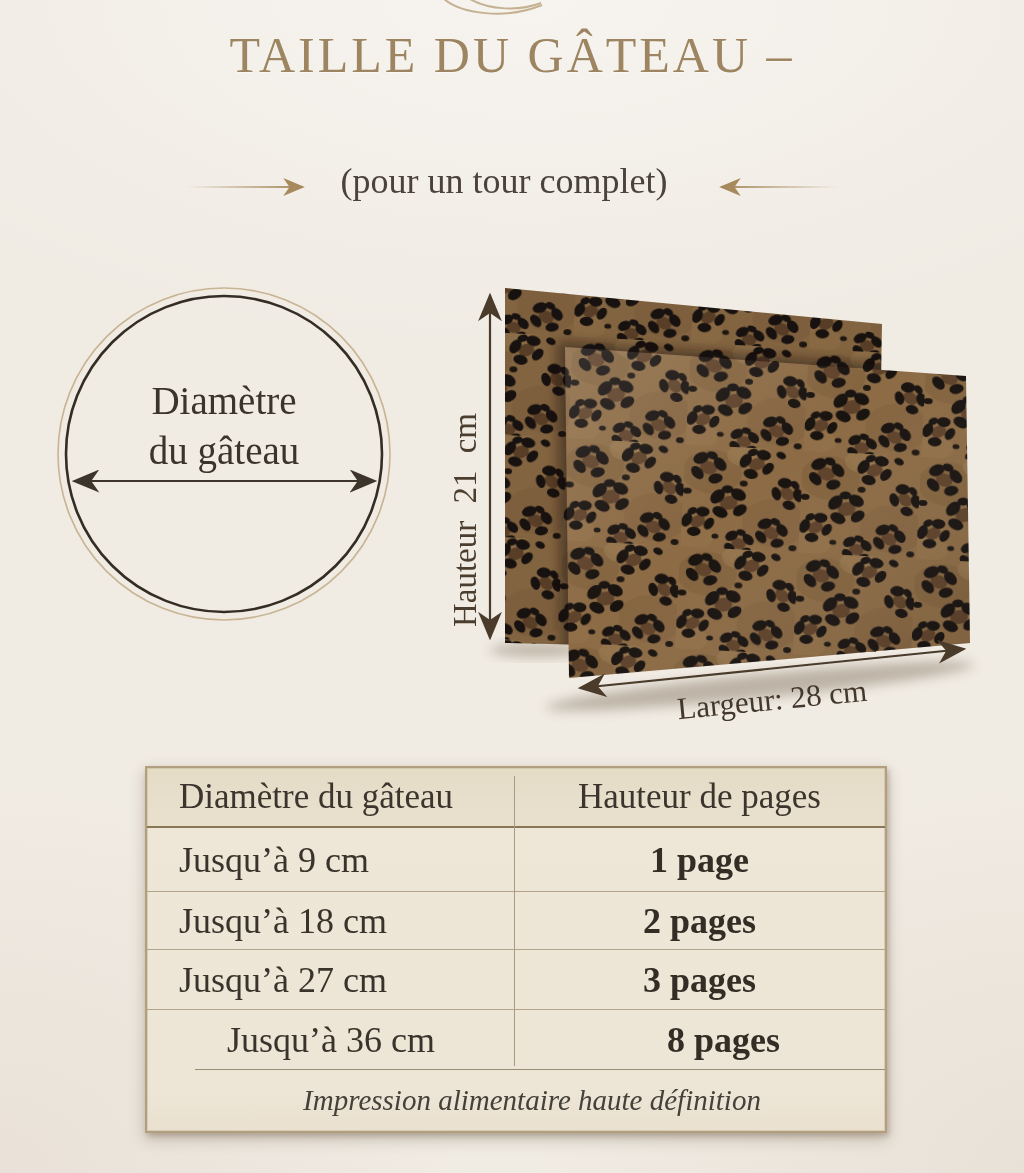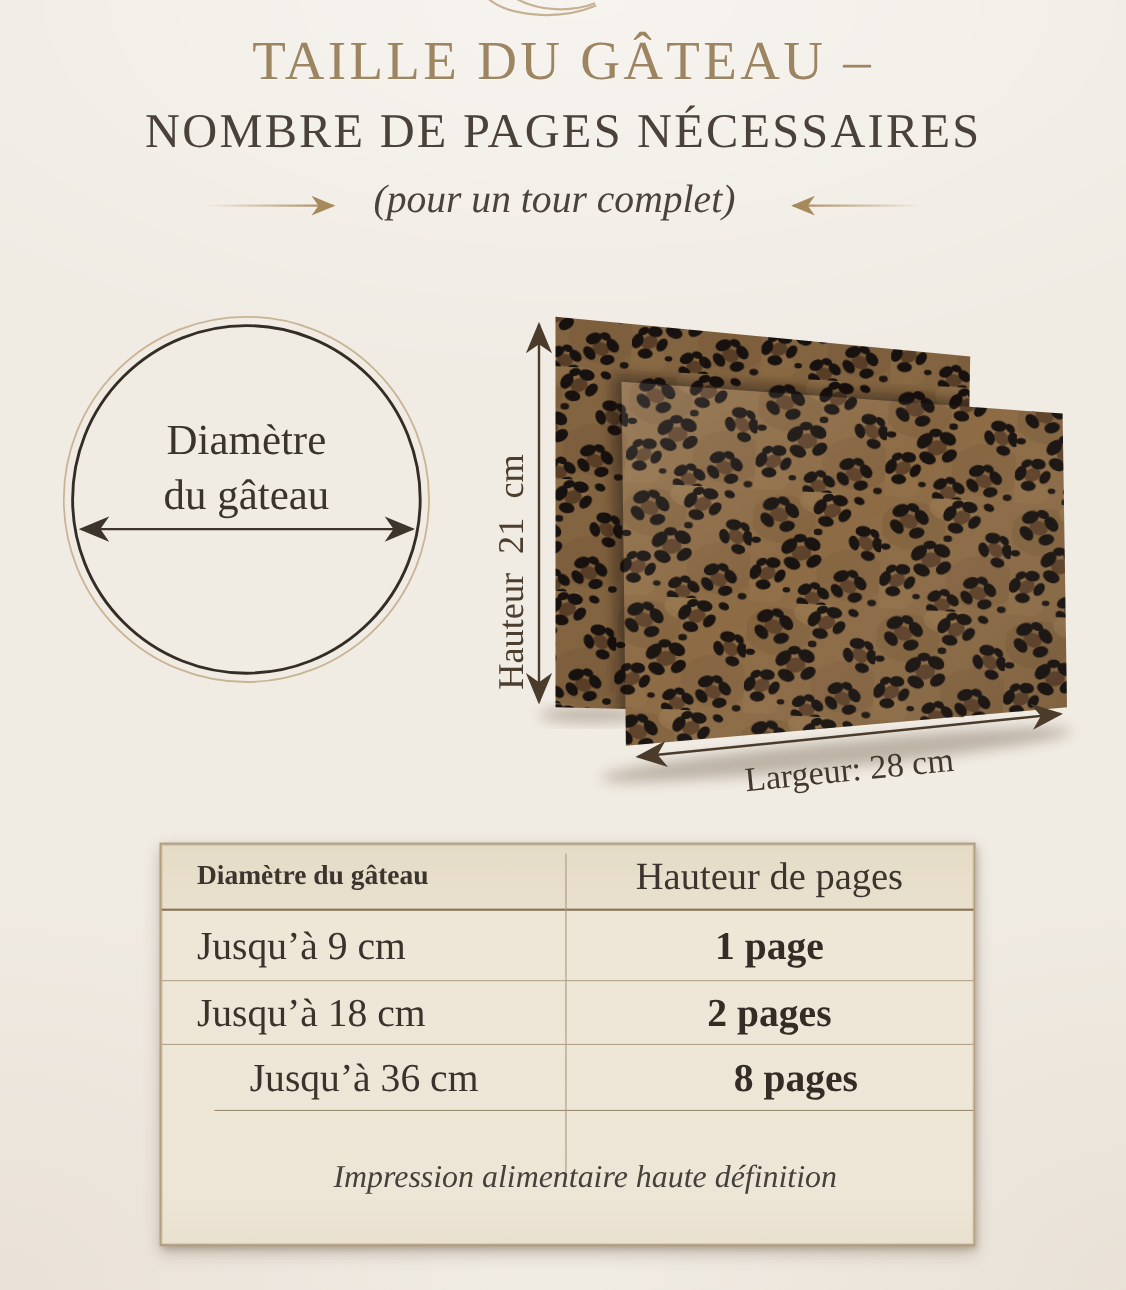--- a/index.html
+++ b/index.html
@@ -25,21 +25,21 @@
     left:0;top:26px;width:1024px;text-align:center;
     font-size:50px;letter-spacing:3px;color:#9c8560;
     text-shadow:0 1px 1px rgba(255,255,255,.6);
   }
   .title2{
     left:0;top:94px;width:1024px;text-align:center;
     font-size:44px;letter-spacing:2px;color:#4a423a;
   }
   .subtitle{
     left:0;top:160px;width:1008px;text-align:center;
-    font-size:36px;font-style:italic;color:#4b433b;
+    font-size:36px;color:#4b433b;
   }
 
   
   .circle-label{
     left:84px;top:376px;width:280px;text-align:center;
     font-size:39px;line-height:50px;color:#3b342c;
   }
 
   
   .hauteur-label{
@@ -63,21 +63,21 @@
     display:flex;flex-direction:column;
   }
   .t-row{display:flex;align-items:center;box-sizing:border-box;}
   .t-header{height:60px;border-bottom:2px solid #877757;background:rgba(201,181,144,.14);}
   .t-r1{height:64px;border-bottom:1px solid #b2a38a;}
   .t-r2{height:58px;border-bottom:1px solid #b2a38a;}
   .t-r3{height:60px;border-bottom:1px solid #b2a38a;}
   .t-r4{height:60px;border-bottom:1px solid #9b8c72;margin-left:48px;}
   .t-footer{flex:1;justify-content:center;}
   .cell-l{width:367px;box-sizing:border-box;padding-left:32px;font-size:36px;color:#3a332c;}
-  .t-header .cell-l{font-size:25px;color:#3c352d;font-weight:bold;}
+  .t-header .cell-l{font-size:35px;color:#3c352d;}
   .cell-r{flex:1;text-align:center;font-size:36px;color:#332d26;}
   .t-header .cell-r{font-size:35px;font-weight:400;color:#3c352d;}
   .cell-val{font-weight:bold;}
   .v-divider{
     position:absolute;left:367px;top:8px;width:1px;height:290px;
     background:#a99a80;
   }
   .footer-note{
     font-size:29px;font-style:italic;color:#44403a;text-align:center;margin-left:32px;
   }
@@ -173,21 +173,20 @@
       </g>
       <polygon points="565,347 966,376 970,643 569,678" fill="url(#leo)"></polygon>
       <polygon points="565,347 966,376 970,643 569,678" fill="url(#sheen)"></polygon>
     </g>
 
     <line x1="490" y1="295" x2="490" y2="638" stroke="#4a3b2b" stroke-width="2.2" marker-start="url(#mBrown)" marker-end="url(#mBrown)"></line>
     <line x1="580" y1="688" x2="964" y2="649" stroke="#4a3b2b" stroke-width="2.2" marker-start="url(#mBrown)" marker-end="url(#mBrown)"></line>
   </svg>
 
   <div class="abs title1">TAILLE DU GÂTEAU –</div>
-  <div class="abs title2">NOMBRE DE PAGES NÉCESSAIRES</div>
   <div class="abs subtitle">(pour un tour complet)</div>
 
   <div class="abs circle-label">
     <div>Diamètre</div>
     <div>du gâteau</div>
   </div>
 
   <div class="abs hauteur-label">Hauteur 21 cm</div>
   <div class="abs largeur-label">Largeur: 28 cm</div>
 
@@ -200,20 +199,24 @@
     </div>
 
     <div class="t-row t-r1">
       <div class="cell-l">Jusqu’à 9 cm</div>
       <div class="cell-r cell-val">1 page</div>
     </div>
     <div class="t-row t-r2">
       <div class="cell-l">Jusqu’à 18 cm</div>
       <div class="cell-r cell-val">2 pages</div>
     </div>
+    <div class="t-row t-r3">
+      <div class="cell-l">Jusqu’à 27 cm</div>
+      <div class="cell-r cell-val">3 pages</div>
+    </div>
     <div class="t-row t-r4">
       <div class="cell-l">Jusqu’à 36 cm</div>
       <div class="cell-r cell-val">8 pages</div>
     </div>
 
     <div class="t-row t-footer">
       <div class="footer-note">Impression alimentaire haute définition</div>
     </div>
   </div>
 

